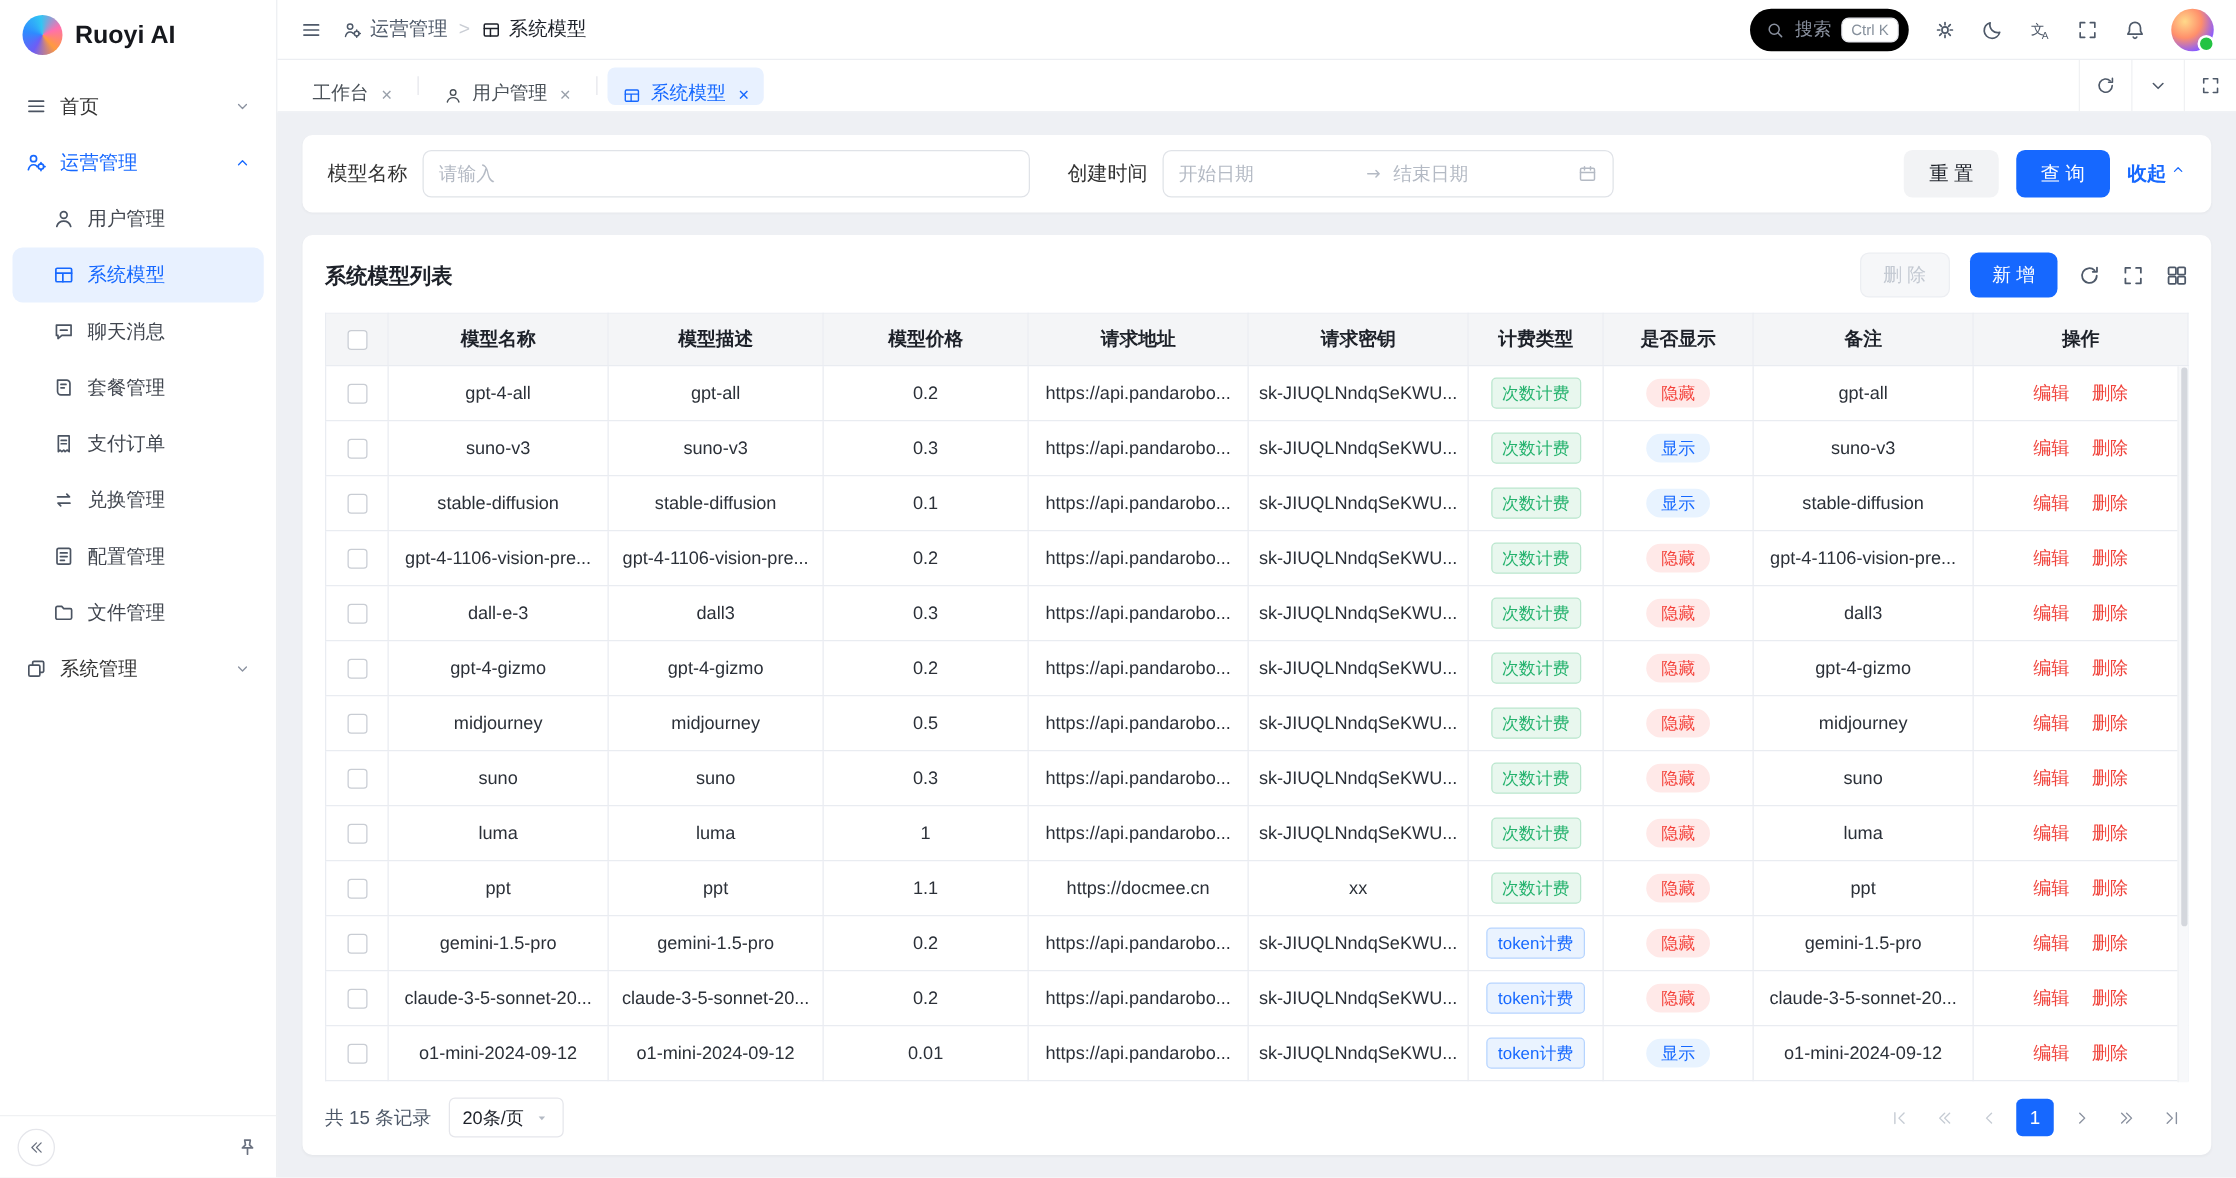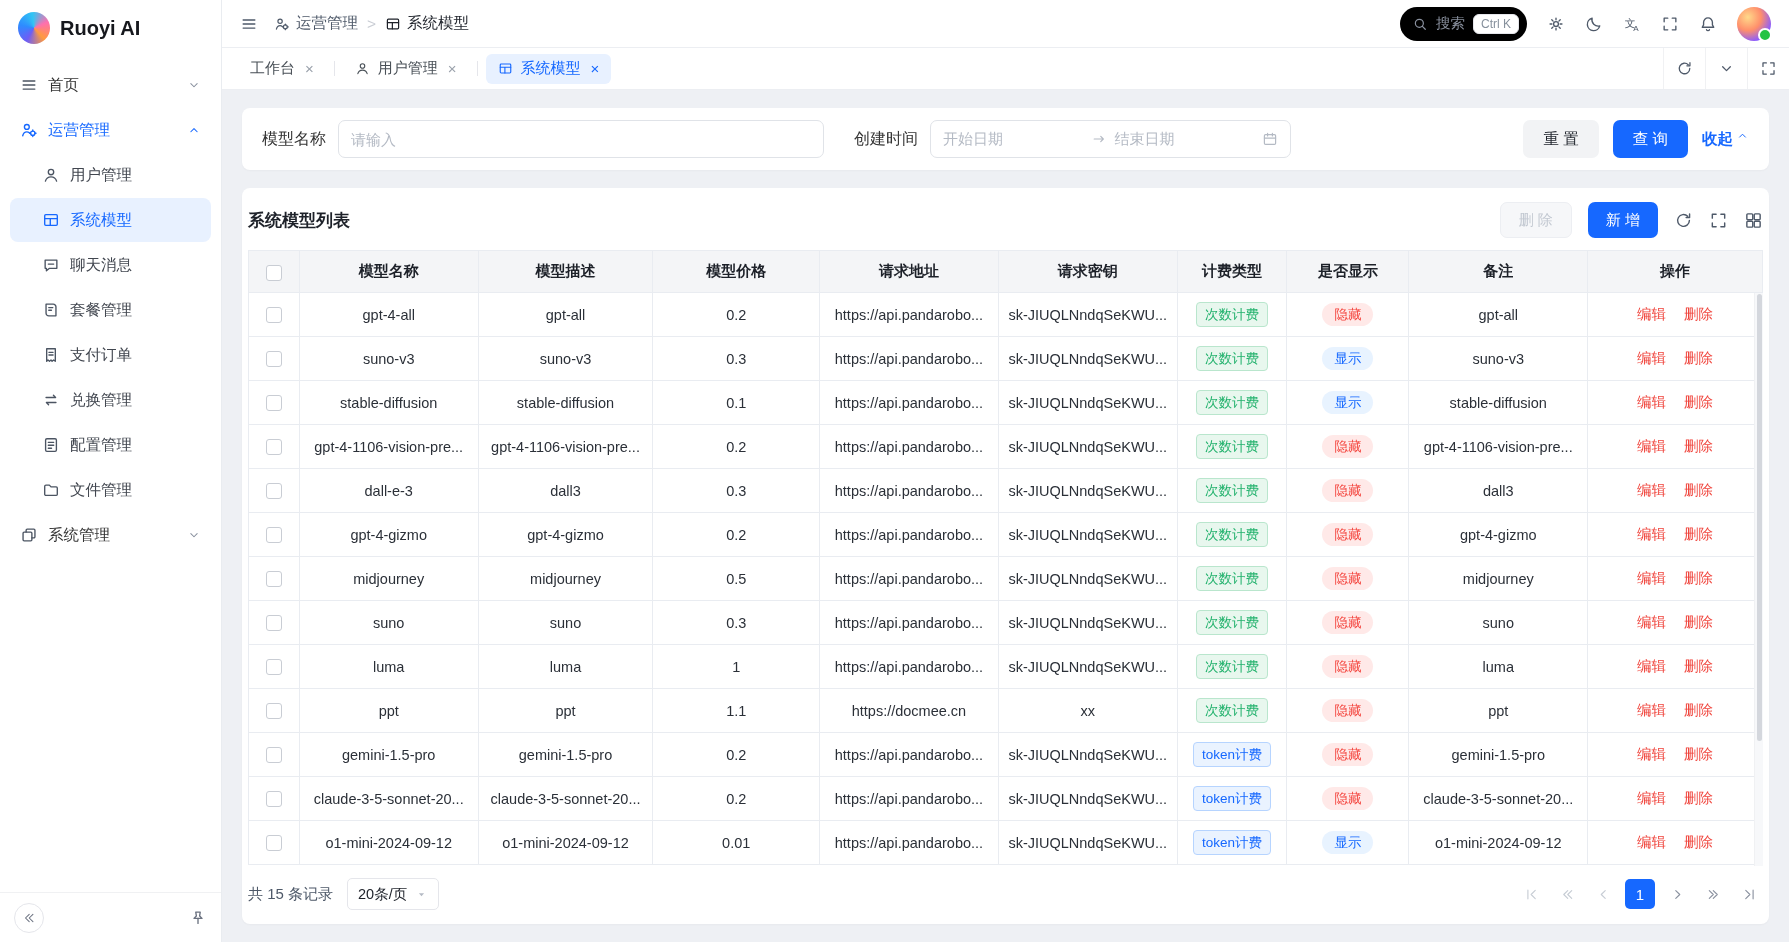--- a/index.html
+++ b/index.html
@@ -45,21 +45,21 @@
   .topbar-right{margin-left:auto;display:flex;align-items:center;gap:20px}
   .search-pill{display:flex;align-items:center;gap:8px;background:#000000;border-radius:999px;height:34px;padding:0 8px 0 12px;color:#8a919f;cursor:pointer}
   .search-text{font-size:14.5px}
   .search-kbd{background:#fff;border:1px solid #e5e6eb;border-radius:6px;font-size:12px;padding:2px 7px;color:#86909c;white-space:nowrap}
   .avatar{width:34px;height:34px;border-radius:50%;position:relative;cursor:pointer;flex:none;
     background:radial-gradient(circle at 32% 30%,#ffd98a,#ff8f6b 40%,#8a5cff 75%,#2d6cff)}
   .avatar::after{content:"";position:absolute;right:-1px;bottom:-1px;width:10px;height:10px;border-radius:50%;background:#23c343;border:2px solid #fff}
 
   .tabbar{height:42px;background:#fff;border-bottom:1px solid #eceef2;display:flex;align-items:stretch;padding-left:16px;flex:none}
   .tabs{display:flex;align-items:center;gap:4px}
-  .tab{display:flex;align-items:center;gap:8px;height:30px;padding:0 12px;border-radius:6px;color:#495057;font-size:15px;cursor:pointer;white-space:nowrap}
+  .tab{display:flex;align-items:flex-end;gap:8px;height:30px;padding:0 12px;border-radius:6px;color:#495057;font-size:15px;cursor:pointer;white-space:nowrap}
   .tab .icon{width:15px;height:15px}
   .tab .close{color:#9aa1ab;font-size:15px;line-height:1;margin-left:2px}
   .tab.active{background:var(--primary-light);color:var(--primary)}
   .tab.active .close{color:var(--primary)}
   .tab-sep{width:1px;height:15px;background:#e5e6eb;margin:0 4px}
   .tab-actions{margin-left:auto;display:flex;align-items:stretch}
   .tab-action{width:42px;display:flex;align-items:center;justify-content:center;color:#4e5969;border-left:1px solid #f0f1f3;cursor:pointer}
   .tab-action .icon{width:17px;height:17px}
 
   .content{flex:1;min-height:0;padding:18px 20px;display:flex;flex-direction:column;background:#eef0f4}
@@ -73,21 +73,21 @@
   .date-range{width:361px;height:38px;border:1px solid #e0e3e8;border-radius:7px;display:flex;align-items:center;padding:0 12px;gap:8px;color:#b4bac4;cursor:pointer;background:#fff}
   .date-ph{flex:1;font-size:15px;white-space:nowrap}
   .date-ph.end{text-align:left}
   .filter-actions{margin-left:auto;display:flex;align-items:center;gap:14px}
   .btn{height:38px;border-radius:7px;border:none;font-size:15.5px;padding:0 20px;cursor:pointer;white-space:nowrap;font-family:inherit}
   .btn-plain{background:#f2f3f5;color:#1d2129}
   .btn-primary{background:var(--primary);color:#fff}
   .link-collapse{color:var(--primary);font-size:15.5px;font-weight:600;display:flex;align-items:flex-start;gap:3px;cursor:pointer;white-space:nowrap}
 
   
-  .table-card{margin-top:18px;background:#fff;border-radius:8px;padding:14px 6px;flex:1;min-height:0;display:flex;flex-direction:column;box-shadow:0 1px 2px rgba(0,0,0,.03)}
+  .table-card{margin-top:18px;background:#fff;border-radius:8px;padding:14px 18px;flex:1;min-height:0;display:flex;flex-direction:column;box-shadow:0 1px 2px rgba(0,0,0,.03)}
   .card-head{display:flex;align-items:center;flex:none}
   .card-title{font-size:17px;font-weight:600;color:#1d2129}
   .card-tools{margin-left:auto;display:flex;align-items:center;gap:16px}
   .btn-sm{height:36px;padding:0 18px;font-size:15px;border-radius:7px}
   .btn-disabled{background:#f6f7f9;color:#c2c8d1;border:1px solid #eceef2;cursor:not-allowed}
   .tool-icon{width:19px;height:19px;color:#4e5969;cursor:pointer}
 
   .table-wrap{margin-top:12px;position:relative;flex:1;min-height:0;overflow:hidden}
   table{width:100%;border-collapse:collapse;table-layout:fixed}
   th,td{border:1px solid #e9ecf1;text-align:center;font-size:14.5px;color:#2b3038;height:44px;padding:0 6px;overflow:hidden;white-space:nowrap;text-overflow:ellipsis}

